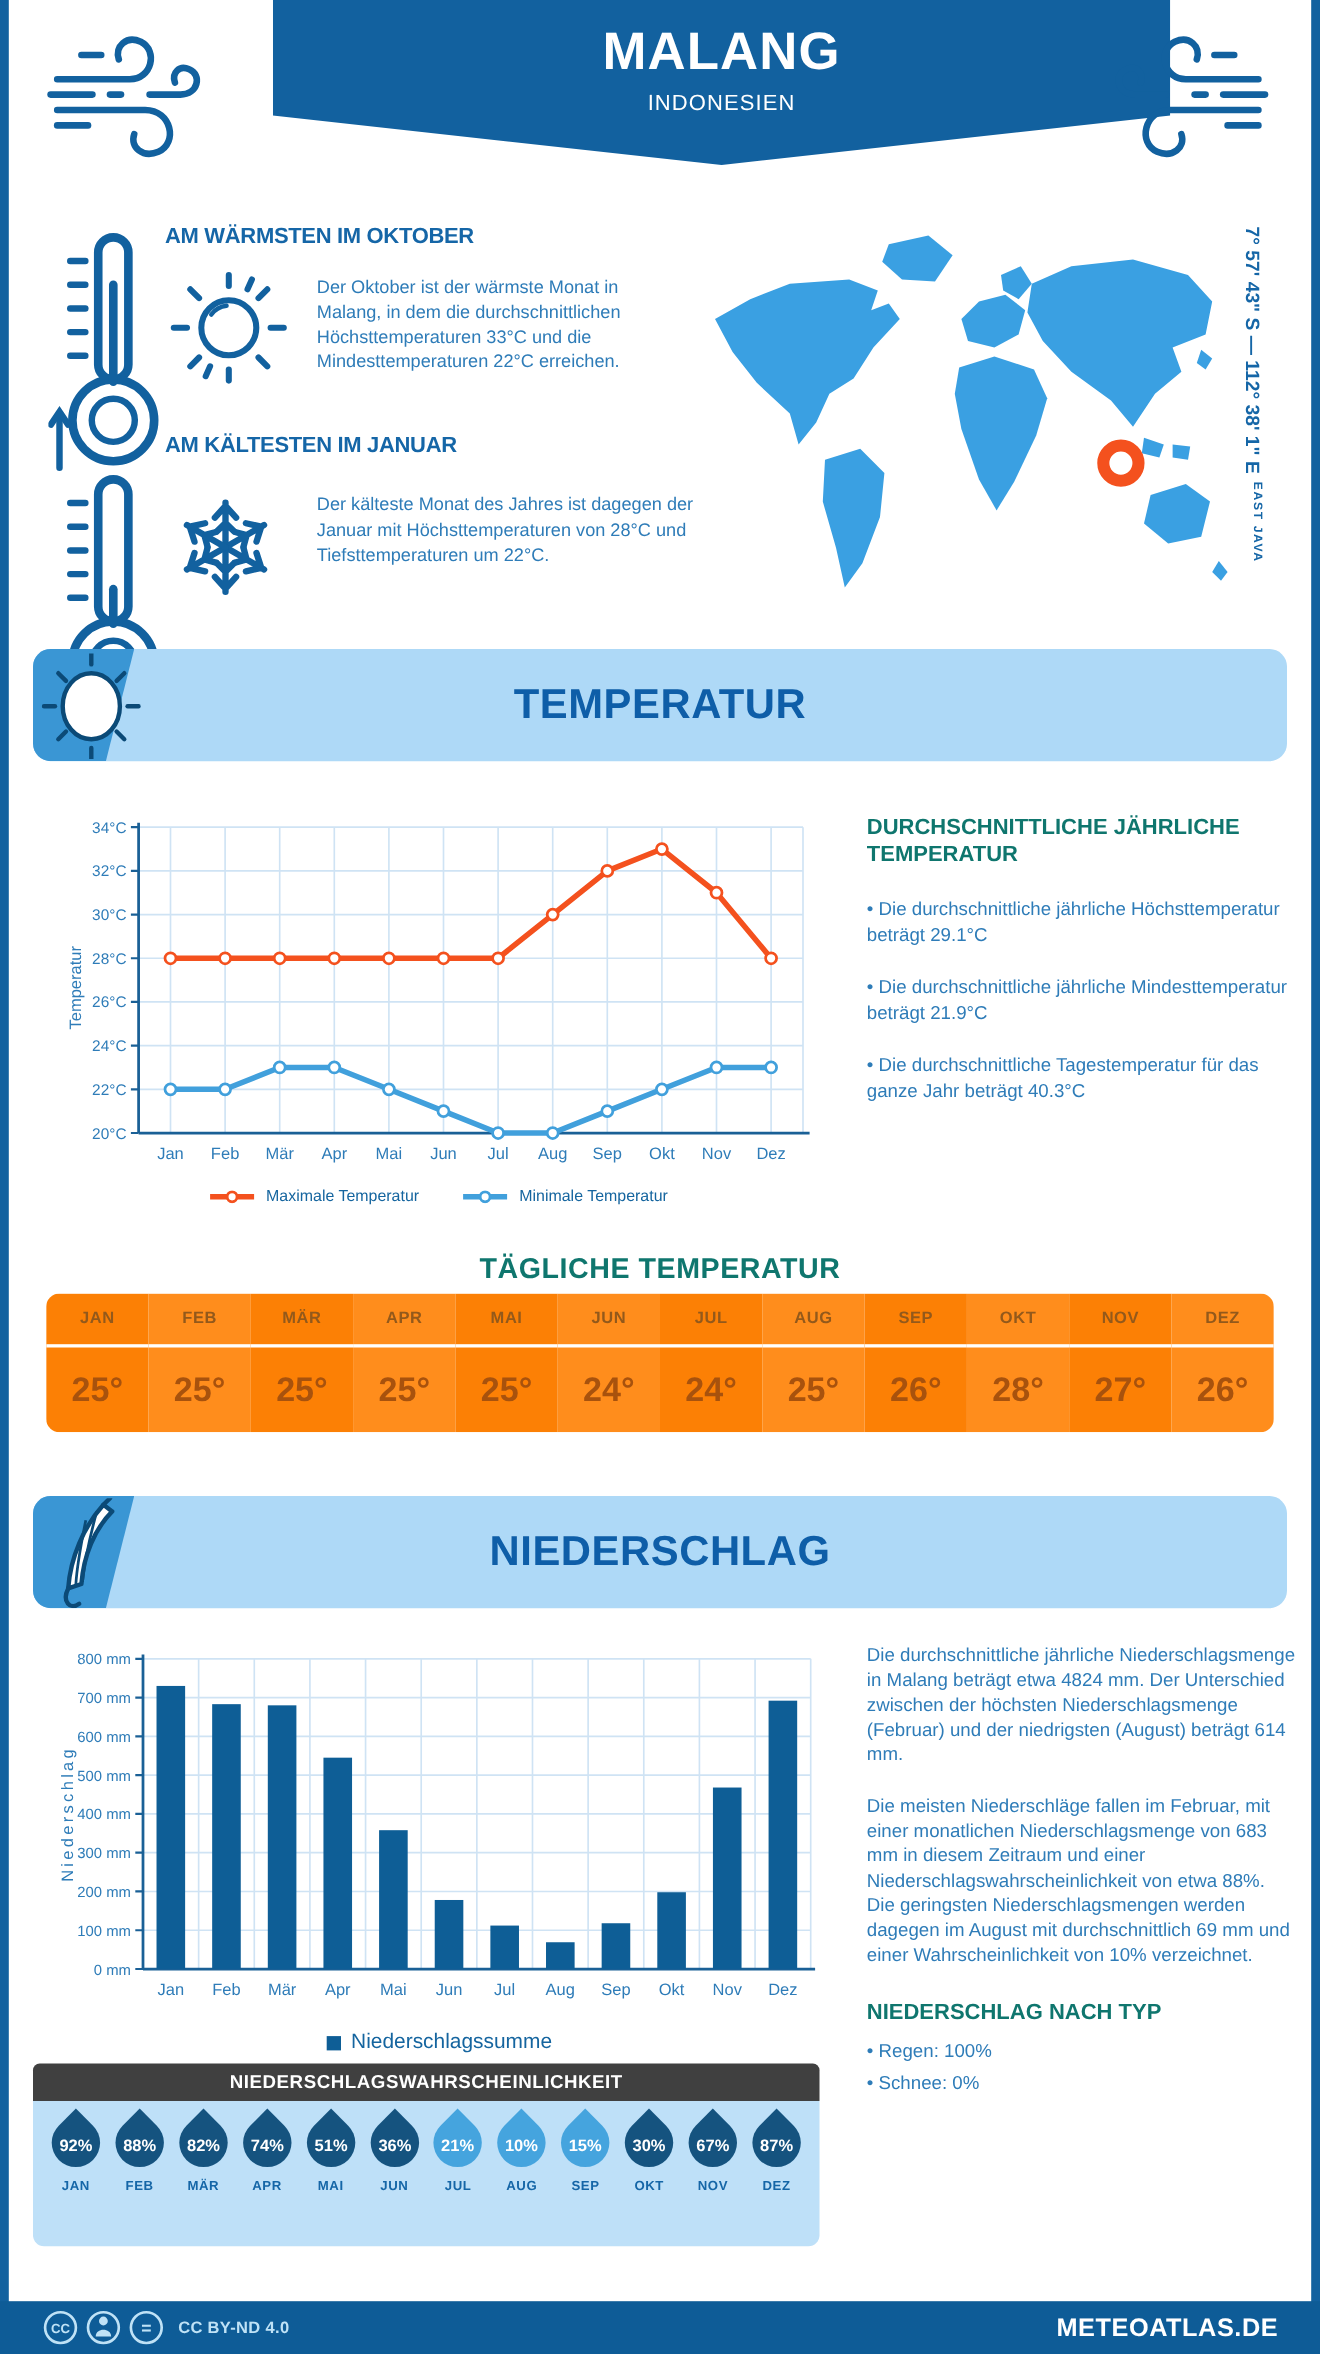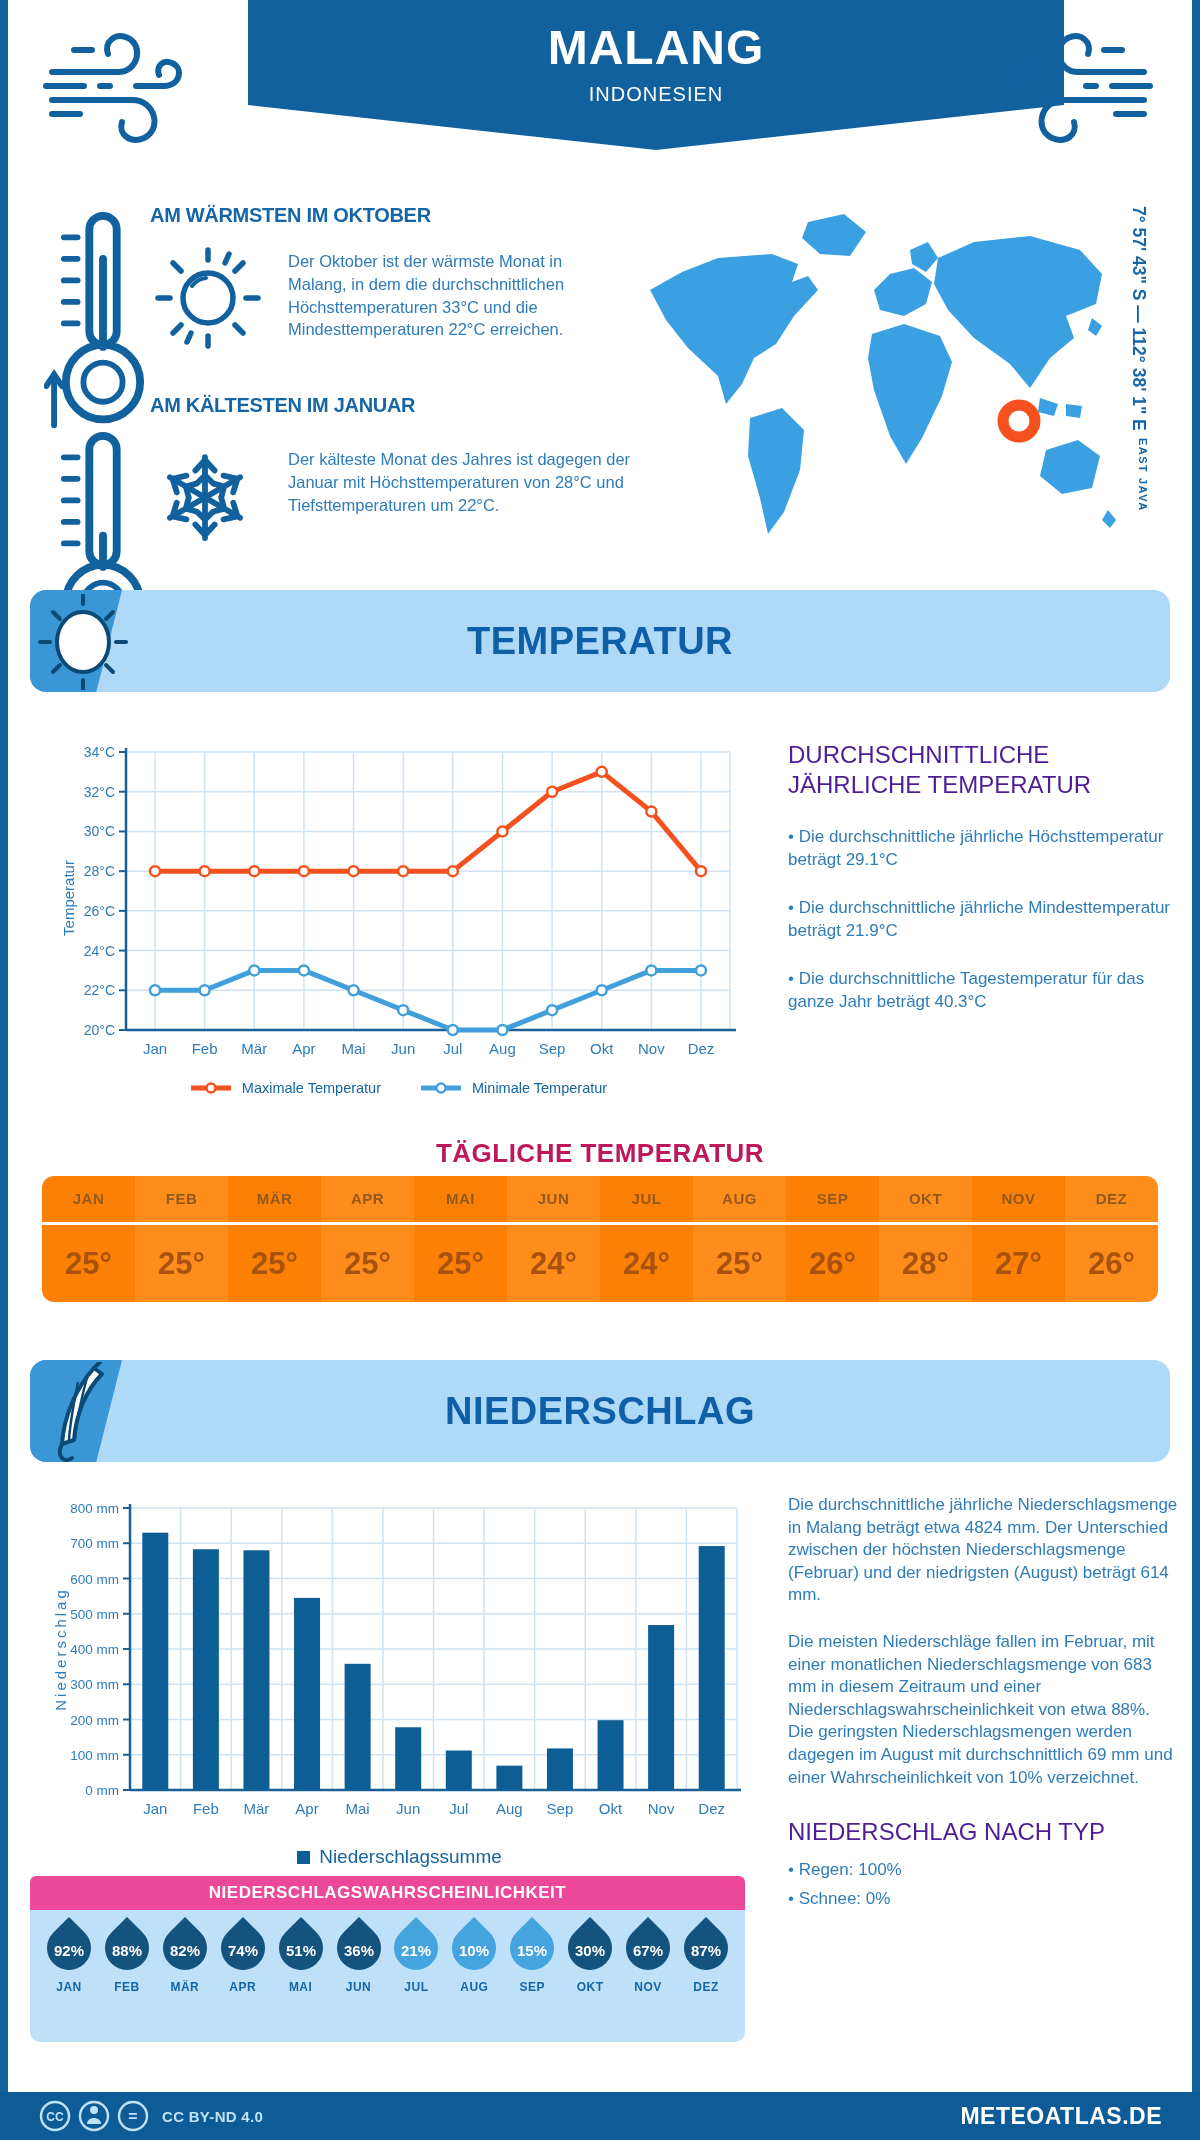--- a/index.html
+++ b/index.html
@@ -26,41 +26,41 @@
 
   
   .band{position:absolute;left:30px;width:1140px;height:102px;background:#AED9F7;
         border-radius:16px;overflow:hidden;}
   .band .iconbox{position:absolute;left:0;top:0;bottom:0;width:92px;background:#3A96D4;
         clip-path:polygon(0 0,100% 0,72% 100%,0 100%);}
   .band .btitle{position:absolute;left:0;right:0;top:0;bottom:0;display:flex;align-items:center;
         justify-content:center;font-size:38px;font-weight:bold;color:#0E5EA8;letter-spacing:0.5px;}
 
   
-  .col-h{font-size:24px;font-weight:normal;color:#4c1d95;line-height:1.25;}
+  .col-h{font-size:20px;font-weight:bold;color:#0f766e;line-height:1.25;}
   .col-p{font-size:17px;line-height:1.33;color:#2E7CB8;}
 
   
   .legend{display:flex;justify-content:center;align-items:center;gap:38px;}
   .legend .item{display:flex;align-items:center;gap:9px;font-size:14.5px;color:#15659F;}
   .legend .sq{width:13px;height:13px;display:inline-block;}
 
   
   .daily-title{position:absolute;left:0;width:1200px;text-align:center;font-size:26px;
-        font-weight:bold;color:#be185d;letter-spacing:0.5px;}
+        font-weight:bold;color:#0f766e;letter-spacing:0.5px;}
   .dtable{position:absolute;left:42px;top:1176px;width:1116px;height:126px;border-radius:12px;
         overflow:hidden;display:grid;grid-template-columns:repeat(12,1fr);}
   .dcol{display:flex;flex-direction:column;}
   .dt-month{height:46px;line-height:46px;text-align:center;font-size:15px;font-weight:bold;
         color:#93591B;border-bottom:3px solid #fff;letter-spacing:0.5px;}
   .dt-val{flex:1;display:flex;align-items:center;justify-content:center;font-size:31px;
         font-weight:bold;color:#A8520D;}
 
   
-  .prob-band{position:absolute;left:30px;top:1876px;width:715px;height:34px;background:#ec4899;
+  .prob-band{position:absolute;left:30px;top:1876px;width:715px;height:34px;background:#404040;
         border-radius:6px 6px 0 0;display:flex;align-items:center;justify-content:center;
         color:#fff;font-size:17px;font-weight:bold;letter-spacing:0.5px;}
   .prob-panel{position:absolute;left:30px;top:1910px;width:715px;height:132px;background:#BEE0F8;
         border-radius:0 0 10px 10px;display:flex;justify-content:space-between;padding:0 12px;
         box-sizing:border-box;}
   .dropcol{width:54px;text-align:center;padding-top:10px;}
   .drop{width:44px;height:44px;border-radius:0 50% 50% 50%;transform:rotate(45deg);
         margin:6px auto 0;position:relative;}
   .drop span{position:absolute;inset:0;transform:rotate(-45deg);display:flex;align-items:center;
         justify-content:center;color:#fff;font-weight:bold;font-size:15px;padding-top:5px;}

